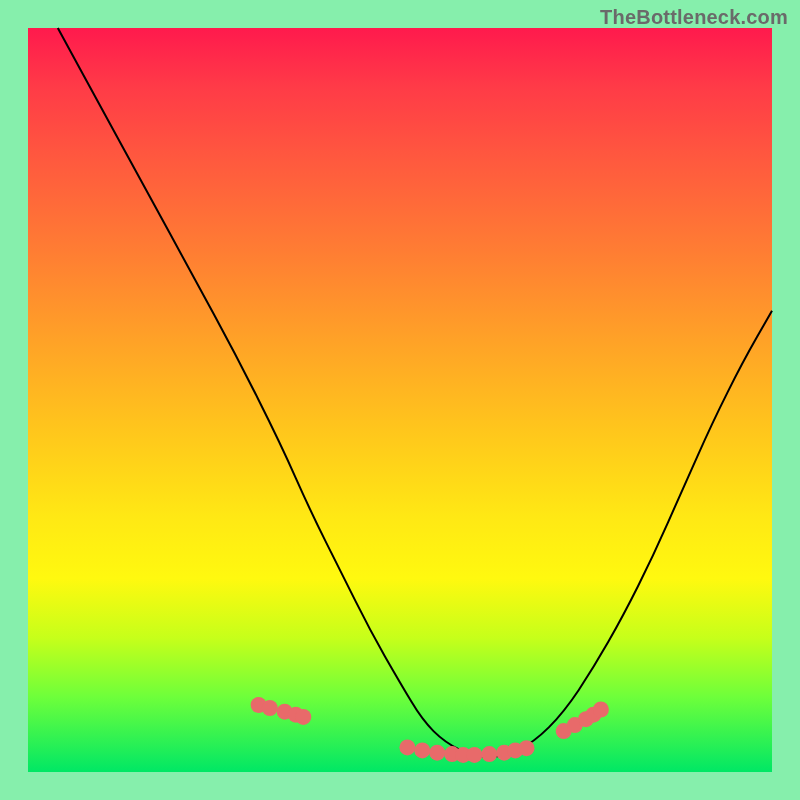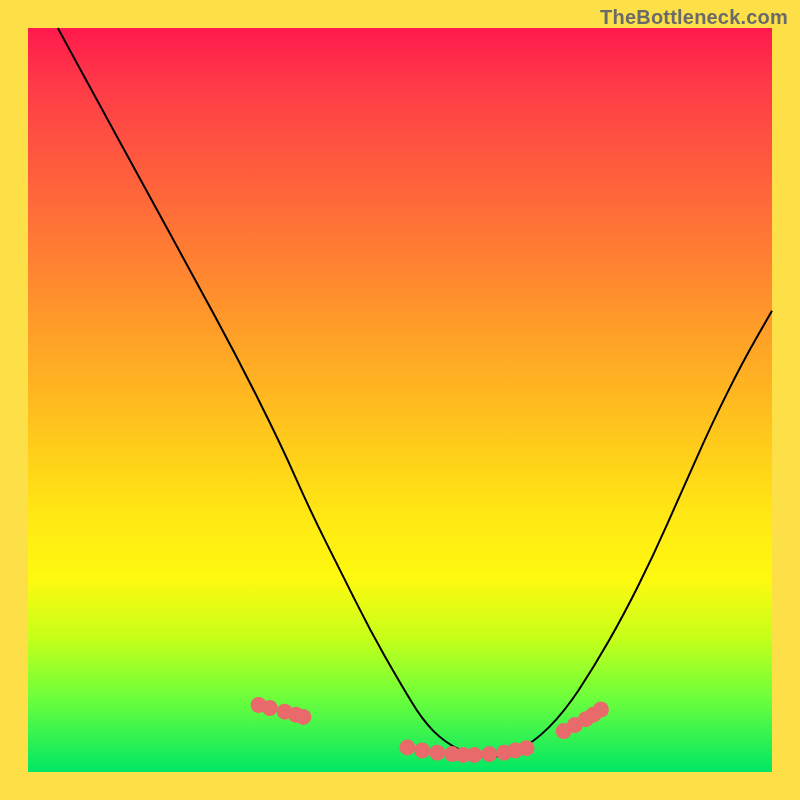--- a/index.html
+++ b/index.html
@@ -10,21 +10,21 @@
     height: 800px;
     overflow: hidden;
     font-family: Arial, Helvetica, sans-serif;
   }
   .frame {
     position: absolute;
     top: 0;
     left: 0;
     width: 800px;
     height: 800px;
-    background: #fde047;
+    background: #86efac;
   }
   .plot-area {
     position: absolute;
     top: 28px;
     left: 28px;
     width: 744px;
     height: 744px;
     
     background: linear-gradient(to bottom,
       #ff1a4d 0%,

